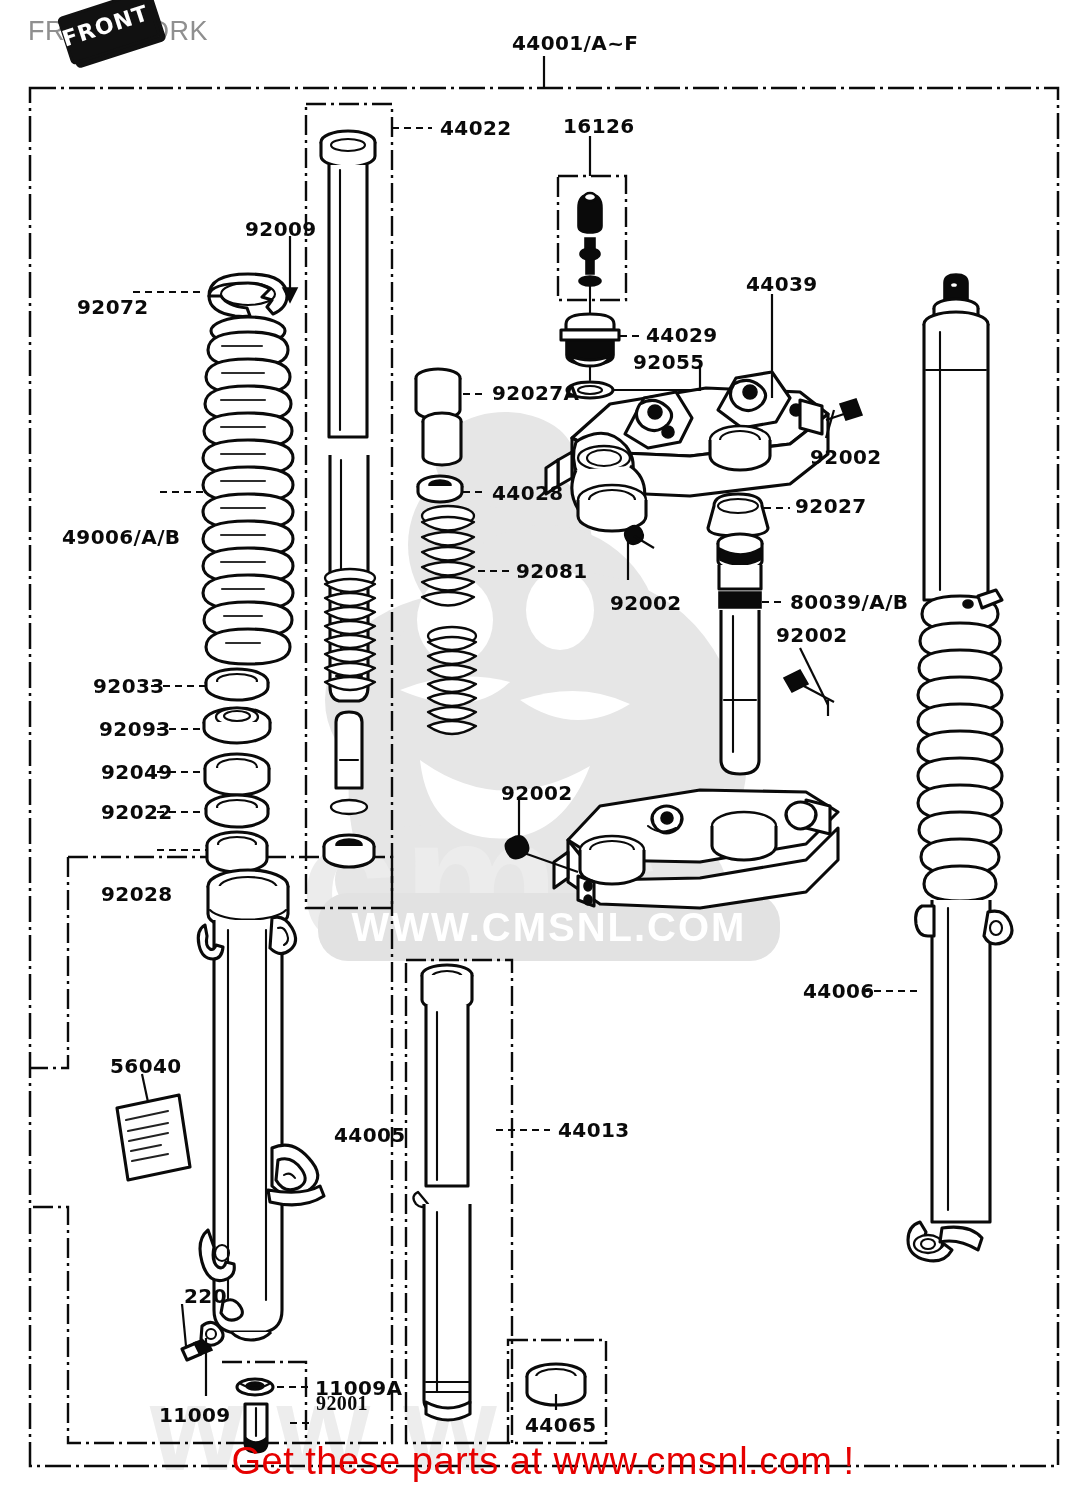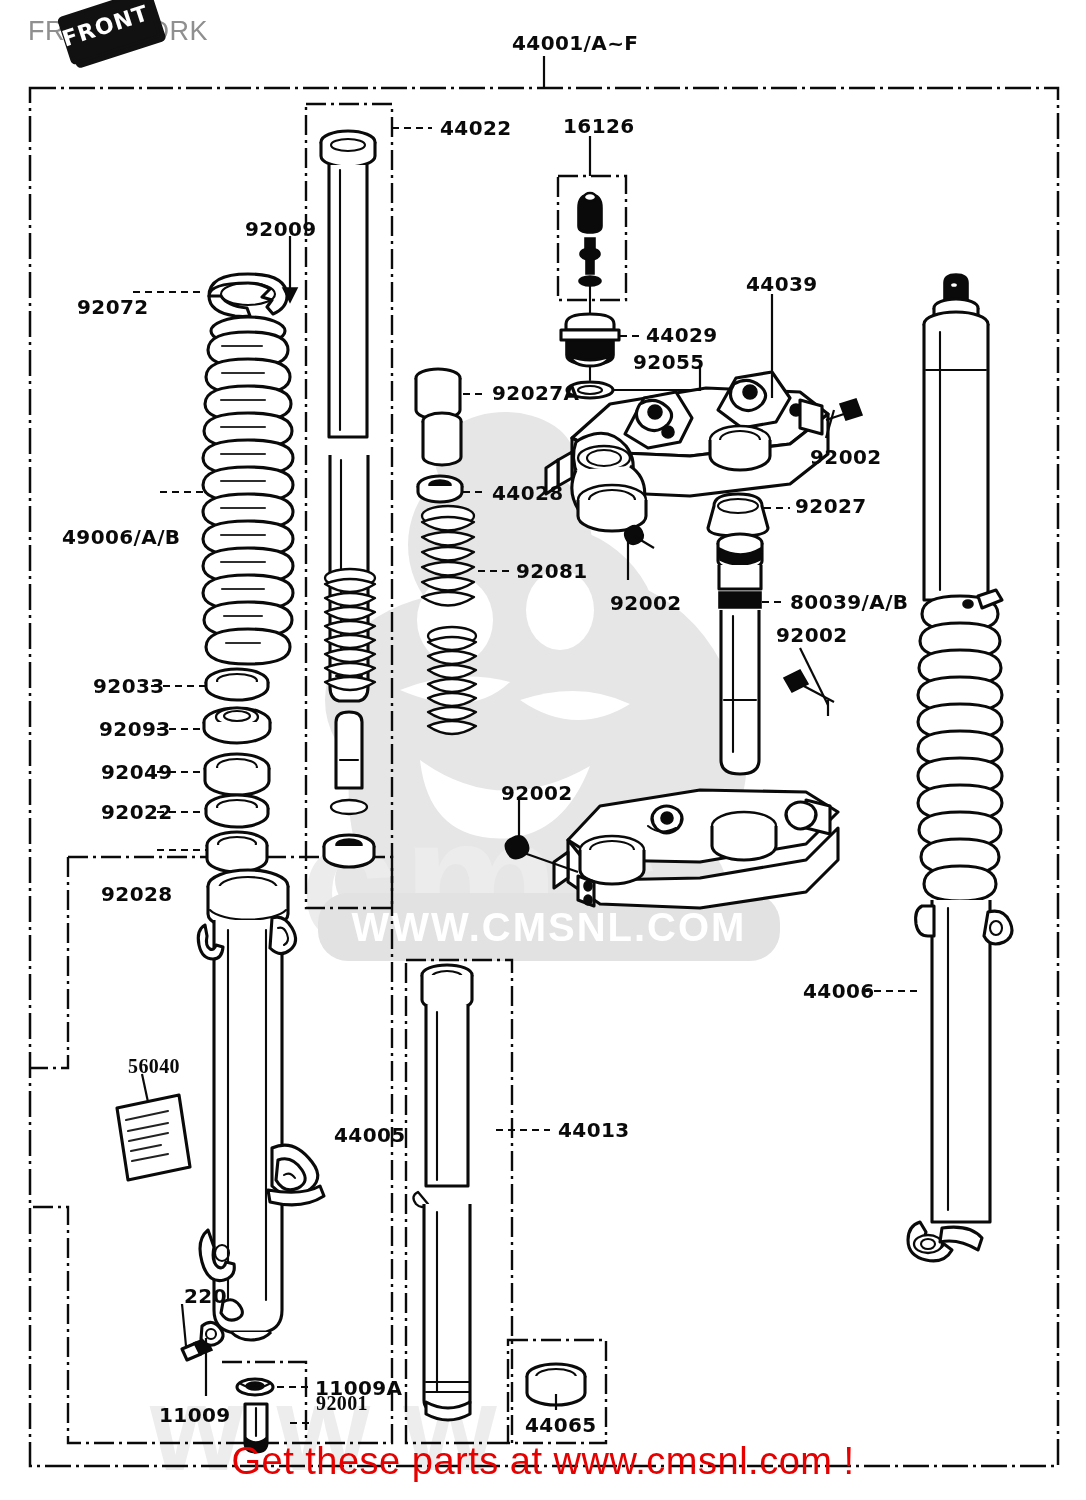--- a/index.html
+++ b/index.html
@@ -592,21 +592,21 @@
       <div class="lbl" style="left: 610px; top: 593px;">92002</div>
       <div class="lbl" style="left: 790px; top: 592px;">80039/A/B</div>
       <div class="lbl" style="left: 776px; top: 625px;">92002</div>
       <div class="lbl" style="left: 93px; top: 676px;">92033</div>
       <div class="lbl" style="left: 99px; top: 719px;">92093</div>
       <div class="lbl" style="left: 101px; top: 762px;">92049</div>
       <div class="lbl" style="left: 101px; top: 802px;">92022</div>
       <div class="lbl" style="left: 501px; top: 783px;">92002</div>
       <div class="lbl" style="left: 101px; top: 876px; margin-top: 8px;">92028</div>
       <div class="lbl" style="left: 803px; top: 981px;">44006</div>
-      <div class="lbl" style="left: 128px; top: 1056px; font-family: Liberation Serif, serif;">56040</div>
+      <div class="lbl" style="left: 110px; top: 1056px;">56040</div>
       <div class="lbl" style="left: 334px; top: 1085px; margin-top: 40px;">44005</div>
       <div class="lbl" style="left: 558px; top: 1120px;">44013</div>
       <div class="lbl" style="left: 184px; top: 1286px;">220</div>
       <div class="lbl" style="left: 315px; top: 1378px;">11009A</div>
       <div class="lbl" style="left: 159px; top: 1405px;">11009</div>
       <div class="lbl" style="left: 316px; top: 1393px; font-family: Liberation Serif, serif;">92001</div>
       <div class="lbl" style="left: 525px; top: 1415px;">44065</div>
     </div>
 
   <div id="bottom-cta">Get these parts at www.cmsnl.com !</div>

